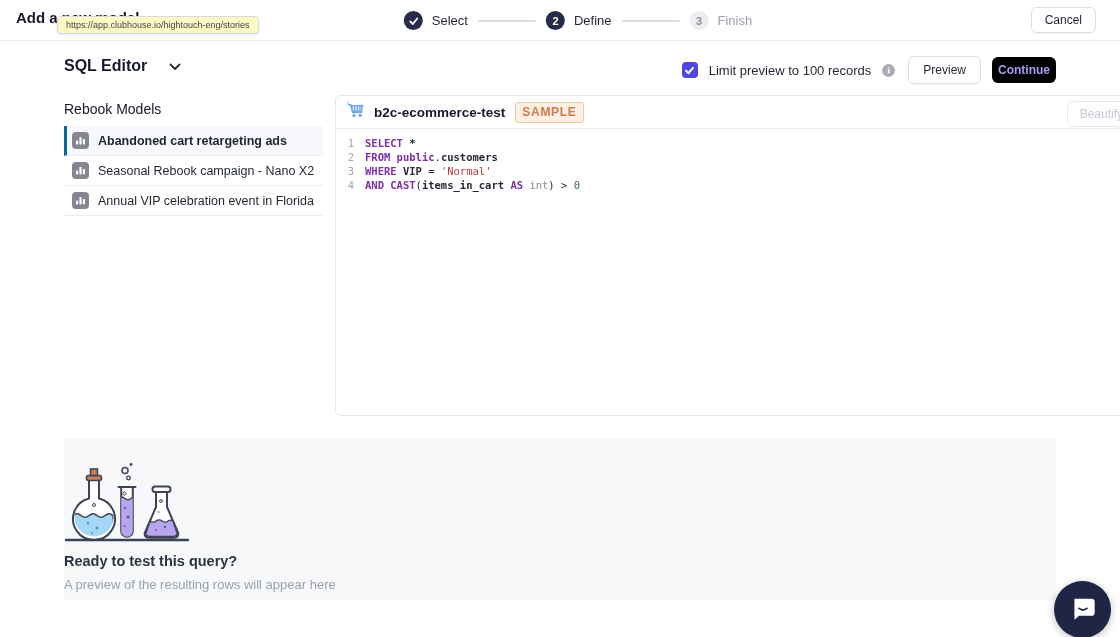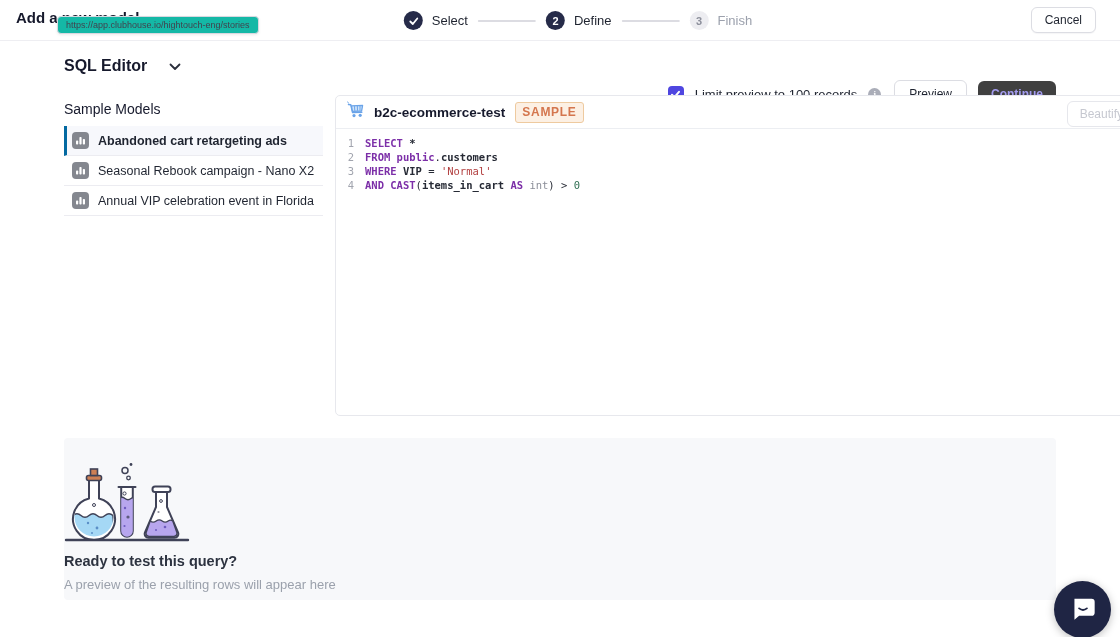--- a/index.html
+++ b/index.html
@@ -3,44 +3,44 @@
 <meta charset="utf-8">
 <style>
   * { margin:0; padding:0; box-sizing:border-box; }
   html,body { background:#fff; }
   body { font-family:"Liberation Sans", sans-serif; color:#16192c; }
   #app { position:relative; width:1120px; height:637px; background:#fff; overflow:hidden; }
 
   
   .topbar { position:absolute; left:0; top:0; width:1120px; height:41px; background:#fff; border-bottom:1px solid #eeeef2; }
   .page-title { position:absolute; left:16px; top:9px; font-size:15px; font-weight:700; color:#16192c; }
-  .url-tooltip { position:absolute; left:57px; top:16px; background:#14b8a6; border:1px solid #d8d8e0; border-radius:4px; padding:3px 8px; font-size:9px; color:#42434e; box-shadow:0 1px 3px rgba(0,0,0,.08); white-space:nowrap; z-index:5; }
+  .url-tooltip { position:absolute; left:57px; top:16px; background:#fef9c3; border:1px solid #d8d8e0; border-radius:4px; padding:3px 8px; font-size:9px; color:#42434e; box-shadow:0 1px 3px rgba(0,0,0,.08); white-space:nowrap; z-index:5; }
 
   .stepper { position:absolute; left:calc(50% + 18px); top:0; height:41px; transform:translateX(-50%); display:flex; align-items:center; gap:10px; }
   .step { display:flex; align-items:center; gap:9px; }
   .step-circle { width:19px; height:19px; border-radius:50%; display:flex; align-items:center; justify-content:center; font-size:11px; font-weight:700; }
   .step.done .step-circle, .step.active .step-circle { background:#262b49; color:#fff; }
   .step.upcoming .step-circle { background:#ededf1; color:#8c8f9b; }
   .step-label { font-size:13px; font-weight:500; color:#1f2430; }
   .step.upcoming .step-label { color:#9ca1ad; font-weight:400; }
   .step-line { width:58px; height:2px; background:#dcdce2; border-radius:1px; }
 
   .btn { font-family:"Liberation Sans", sans-serif; border-radius:6px; cursor:pointer; }
   .cancel-btn { position:absolute; right:24px; top:7px; padding:5px 13px; font-size:12px; color:#1f2430; background:#fff; border:1px solid #dcdde3; box-shadow:0 1px 1px rgba(20,20,40,.04); }
 
   
   .editor-selector { position:absolute; left:64px; top:57px; display:flex; align-items:center; gap:22px; cursor:pointer; }
   .editor-selector .label { font-size:16px; font-weight:600; color:#16192c; }
 
-  .controls { position:absolute; right:64px; top:57px; display:flex; align-items:center; gap:11px; height:26px;margin-top:24px; }
+  .controls { position:absolute; right:64px; top:57px; display:flex; align-items:center; gap:11px; height:26px; }
   .checkbox { width:16px; height:16px; border-radius:4px; background:#4f46e0; display:flex; align-items:center; justify-content:center; cursor:pointer; }
   .limit-label { font-size:13px; color:#1f2430; }
   .info-icon { width:13px; height:13px; border-radius:50%; background:#aaadb8; color:#fff; font-size:9px; font-weight:700; display:flex; align-items:center; justify-content:center; font-family:"Liberation Serif", serif; cursor:default; }
   .preview-btn { padding:6px 14px; font-size:12px; color:#1f2430; background:#fff; border:1px solid #dcdde3; box-shadow:0 1px 1px rgba(20,20,40,.04); margin-left:2px; }
-  .continue-btn { padding:6px 13px; font-size:12px; font-weight:600; color:#a49cf0; background:#404040; border:none; }
+  .continue-btn { padding:6px 6px; font-size:12px; font-weight:600; color:#a49cf0; background:#000000; border:none; }
 
   
   .sample-title { position:absolute; left:64px; top:101px; font-size:14px; font-weight:500; color:#16192c; }
   .model-list { position:absolute; left:64px; top:126px; width:259px; }
   .model-item { height:30px; display:flex; align-items:center; gap:9px; padding-left:8px; border-bottom:1px solid #ececf1; cursor:pointer; font-size:12.5px; color:#1f2430; }
   .model-item.selected { background:#f7f8fc; border-left:3px solid #0369a1; padding-left:5px; font-weight:700; }
   .model-icon { width:17px; height:17px; border-radius:4px; background:#84878f; display:flex; align-items:center; justify-content:center; flex:none; }
 
   
   .sql-panel { position:absolute; left:335px; top:95px; width:810px; height:321px; background:#fff; border:1px solid #e7e8ed; border-radius:5px; }
@@ -115,21 +115,21 @@
       <svg width="11" height="11" viewBox="0 0 11 11">
           <polyline points="2,5.8 4.5,8.2 9,2.8" fill="none" stroke="#fff" stroke-width="2" stroke-linecap="round" stroke-linejoin="round"></polyline>
         </svg>
     </span>
     <span class="limit-label">Limit preview to 100 records</span>
     <span class="info-icon">i</span>
     <button class="btn preview-btn">Preview</button>
     <button class="btn continue-btn">Continue</button>
   </div>
 
-  <div class="sample-title">Sample Models</div>
+  <div class="sample-title">Rebook Models</div>
   <div class="model-list">
     <div class="model-item selected">
       <span class="model-icon">
         <svg width="11" height="11" viewBox="0 0 11 11">
             <rect x="1" y="5.5" width="2.2" height="4" rx="0.8" fill="#fff"></rect>
             <rect x="4.4" y="2" width="2.2" height="7.5" rx="0.8" fill="#fff"></rect>
             <rect x="7.8" y="4" width="2.2" height="5.5" rx="0.8" fill="#fff"></rect>
           </svg>
       </span>
       <span>Abandoned cart retargeting ads</span>

